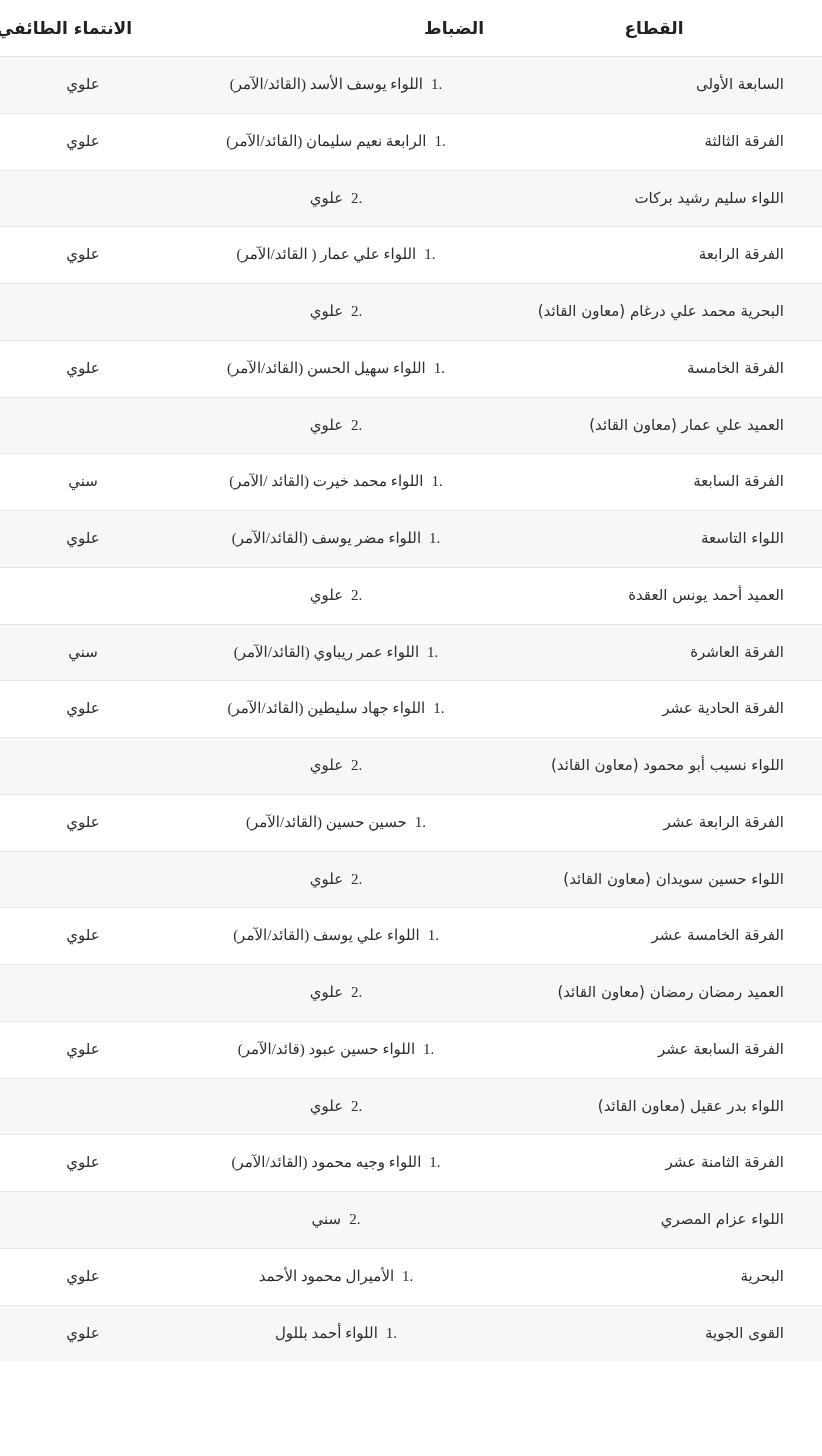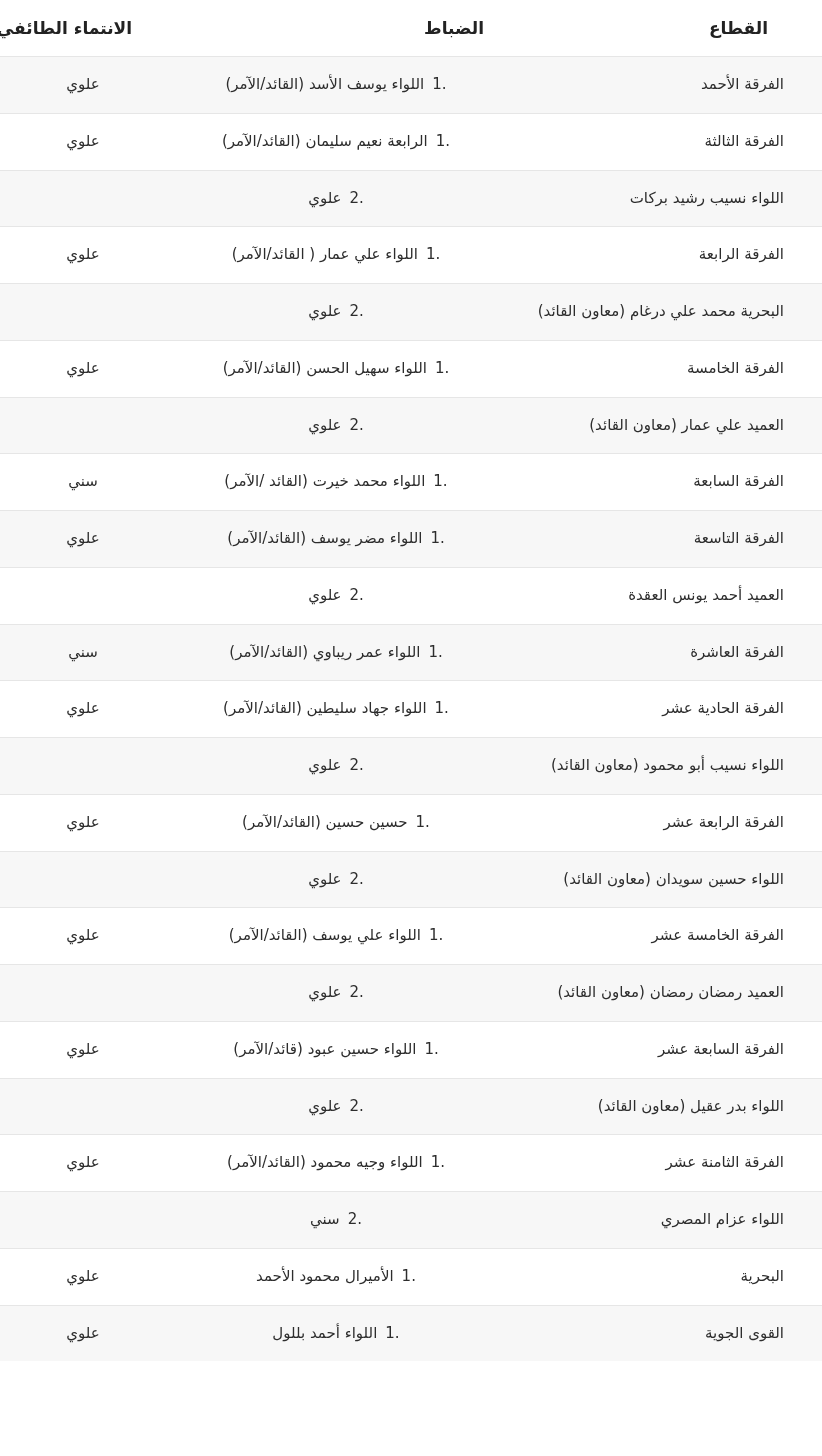--- a/index.html
+++ b/index.html
@@ -24,21 +24,21 @@
 
   #sect-table thead th {
     font-size: 17px;
     font-weight: bold;
     color: #222222;
     background: #ffffff;
     padding: 18px 28px 18px 28px;
     border: none;
     white-space: nowrap;
   }
-  #sect-table thead th.h-sector { text-align: right; padding-right: 54px; }
+  #sect-table thead th.h-sector { text-align: center; padding-right: 54px; }
   #sect-table thead th.h-officer { text-align: right; }
   #sect-table thead th.h-sect { text-align: center; padding-left: 26px; }
 
   #sect-table tbody td {
     font-size: 15px;
     padding: 17px 20px;
     border-top: 1px solid #e6e6e6;
     vertical-align: middle;
     line-height: 1.45;
   }
@@ -46,20 +46,21 @@
     background: #f7f7f7;
   }
   #sect-table tbody tr td.sector {
     text-align: right;
     padding-right: 38px;
     white-space: nowrap;
   }
   #sect-table tbody tr td.officer {
     text-align: center;
     white-space: nowrap;
+    font-family: Liberation Serif, serif;
   }
   #sect-table tbody tr td.sect {
     text-align: center;
     padding-left: 26px;
     white-space: nowrap;
   }
   .num {
     display: inline-block;
     margin-left: 8px;
     direction: ltr;
@@ -81,31 +82,31 @@
   </colgroup>
   <thead>
     <tr>
       <th class="h-sector">القطاع</th>
       <th class="h-officer">الضباط</th>
       <th class="h-sect">الانتماء الطائفي</th>
     </tr>
   </thead>
   <tbody id="table-body">
       <tr class="alt">
-        <td class="sector">الفرقة الأحمد</td>
+        <td class="sector">السابعة الأولى</td>
         <td class="officer"><span class="officer-inner"><span class="num">1.</span><span>اللواء يوسف الأسد (القائد/الآمر)</span></span></td>
         <td class="sect">علوي</td>
       </tr>
       <tr>
         <td class="sector">الفرقة الثالثة</td>
         <td class="officer"><span class="officer-inner"><span class="num">1.</span><span>الرابعة نعيم سليمان (القائد/الآمر)</span></span></td>
         <td class="sect">علوي</td>
       </tr>
       <tr class="alt">
-        <td class="sector">اللواء نسيب رشيد بركات</td>
+        <td class="sector">اللواء سليم رشيد بركات</td>
         <td class="officer"><span class="officer-inner"><span class="num">2.</span><span>علوي</span></span></td>
         <td class="sect"></td>
       </tr>
       <tr>
         <td class="sector">الفرقة الرابعة</td>
         <td class="officer"><span class="officer-inner"><span class="num">1.</span><span>اللواء علي عمار ( القائد/الآمر)</span></span></td>
         <td class="sect">علوي</td>
       </tr>
       <tr class="alt">
         <td class="sector">البحرية محمد علي درغام (معاون القائد)</td>
@@ -121,21 +122,21 @@
         <td class="sector">العميد علي عمار (معاون القائد)</td>
         <td class="officer"><span class="officer-inner"><span class="num">2.</span><span>علوي</span></span></td>
         <td class="sect"></td>
       </tr>
       <tr>
         <td class="sector">الفرقة السابعة</td>
         <td class="officer"><span class="officer-inner"><span class="num">1.</span><span>اللواء محمد خيرت (القائد /الآمر)</span></span></td>
         <td class="sect">سني</td>
       </tr>
       <tr class="alt">
-        <td class="sector">الفرقة التاسعة</td>
+        <td class="sector">اللواء التاسعة</td>
         <td class="officer"><span class="officer-inner"><span class="num">1.</span><span>اللواء مضر يوسف (القائد/الآمر)</span></span></td>
         <td class="sect">علوي</td>
       </tr>
       <tr>
         <td class="sector">العميد أحمد يونس العقدة</td>
         <td class="officer"><span class="officer-inner"><span class="num">2.</span><span>علوي</span></span></td>
         <td class="sect"></td>
       </tr>
       <tr class="alt">
         <td class="sector">الفرقة العاشرة</td>

